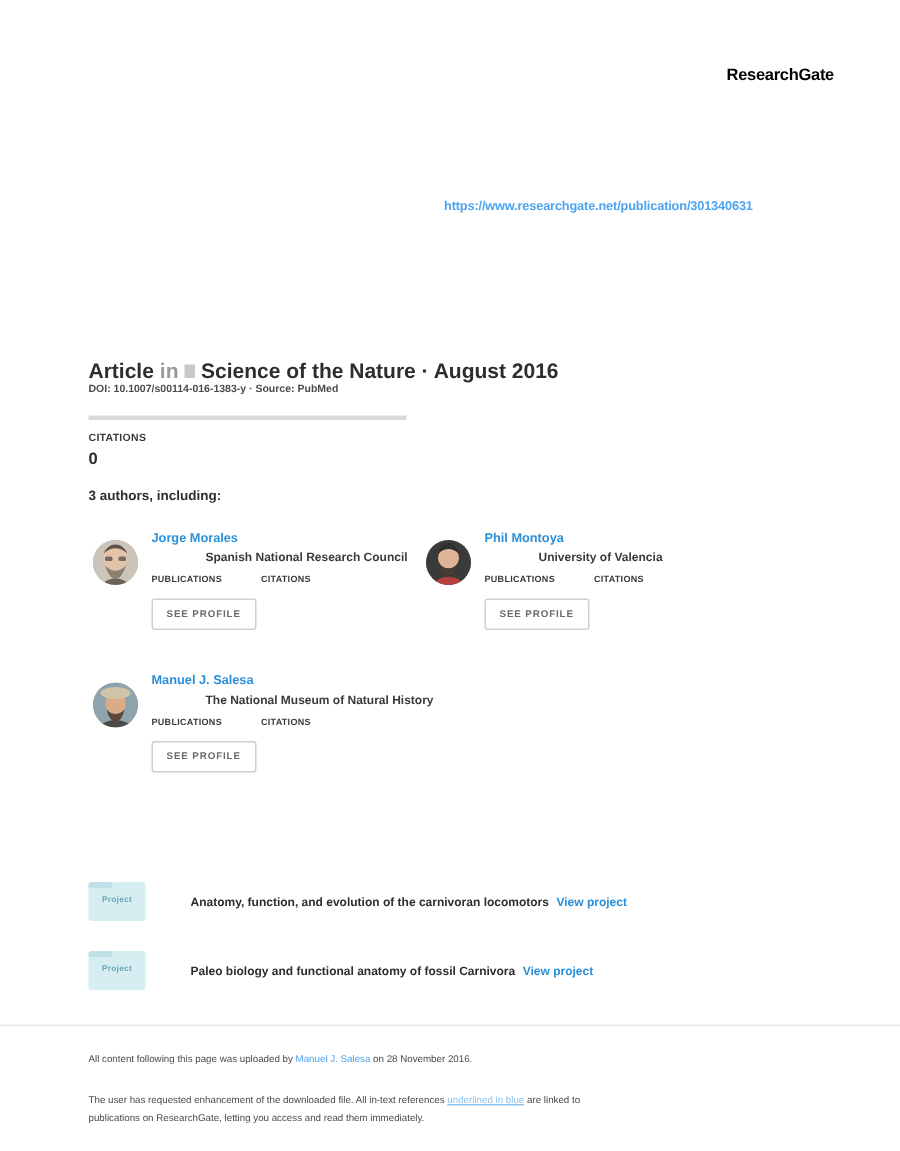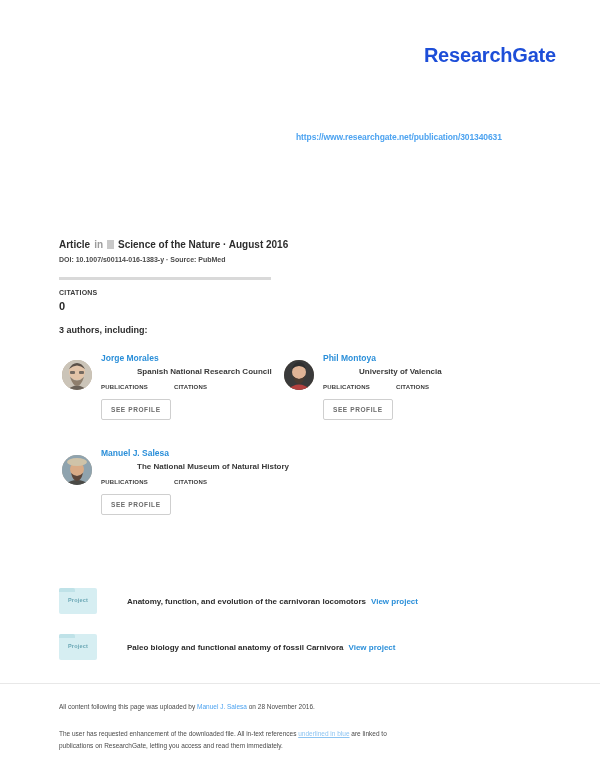--- a/index.html
+++ b/index.html
@@ -18,45 +18,45 @@
     position: absolute;
     inset: 0;
     background: #ffffff;
   }
 
   
   .rg-logo {
     position: absolute;
     top: 44px;
     right: 44px;
-    font-size: 20px;
+    font-size: 11px;
     font-weight: bold;
     letter-spacing: -0.2px;
-    color: #1d4ed8;
+    color: #000000;
     white-space: nowrap;
   }
 
   .rg-url {
     position: absolute;
     top: 104px;
     left: 296px;
     font-size: 8.5px;
     font-weight: bold;
     color: #4da3f0;
     letter-spacing: -0.1px;
     white-space: nowrap;
     margin-top: 28px;
   }
 
   
   .article-line {
     position: absolute;
     top: 239px;
     left: 59px;
-    font-size: 10px;
+    font-size: 14px;
     font-weight: bold;
     color: #2d2d2d;
     white-space: nowrap;
     display: flex;
     align-items: center;
     gap: 4px;
   }
   .article-line .lbl-article { color: #2d2d2d; }
   .article-line .lbl-in { color: #9a9a9a; font-weight: bold; }
   .article-line .doc-icon {

